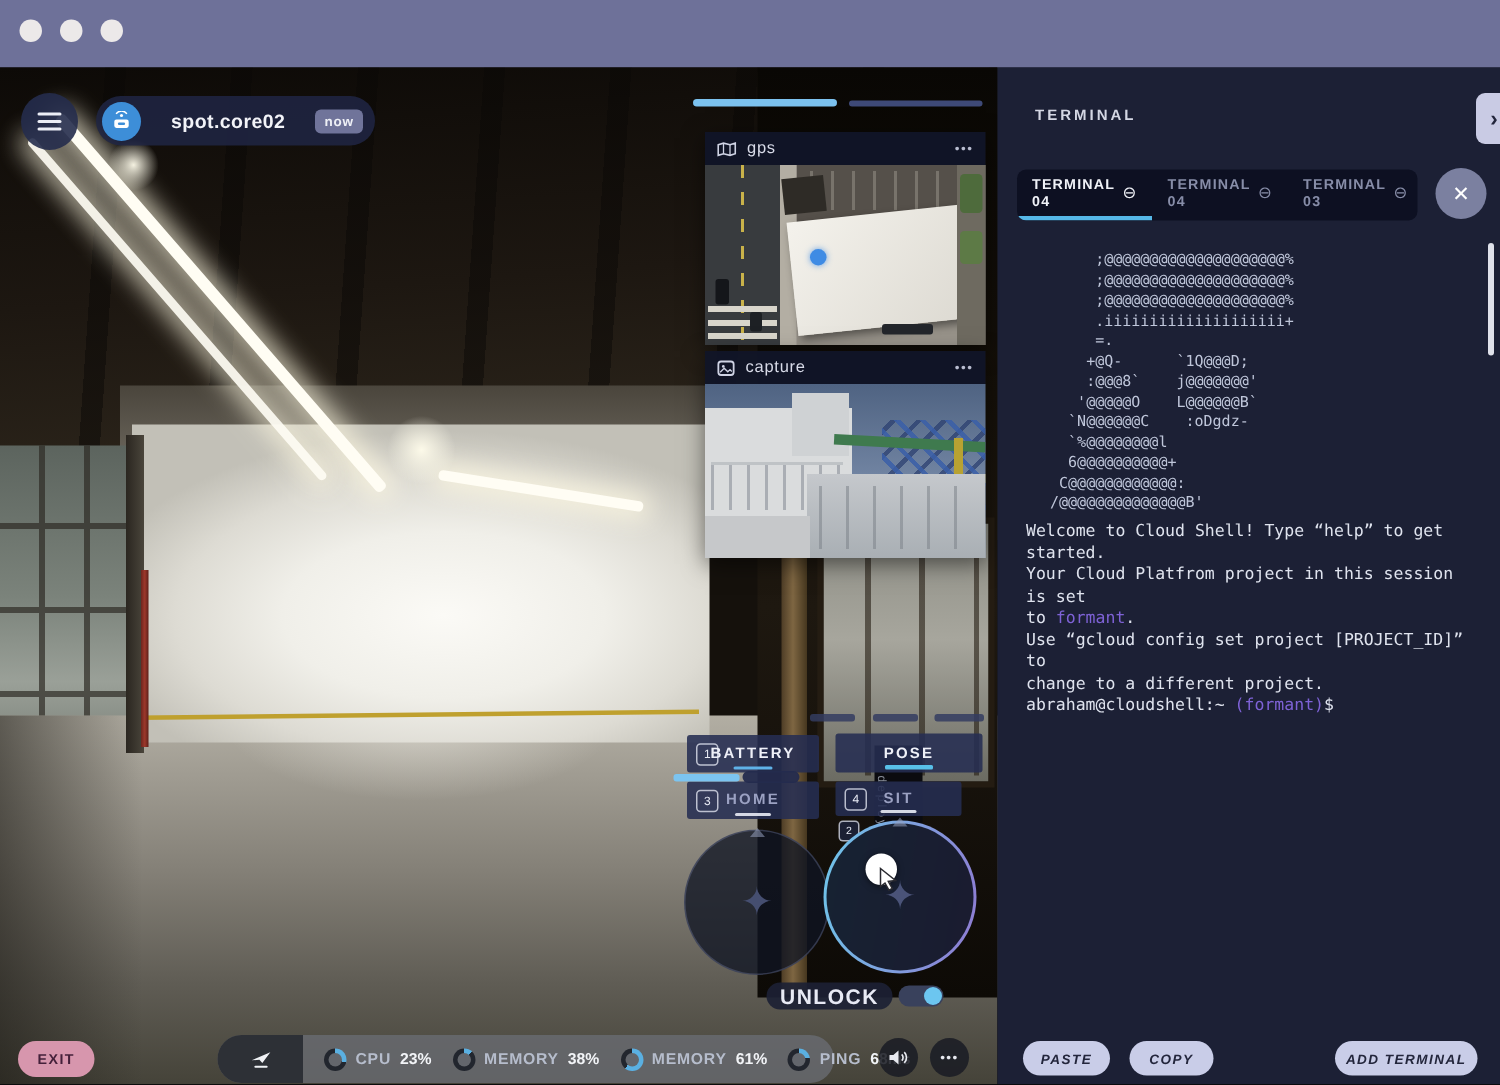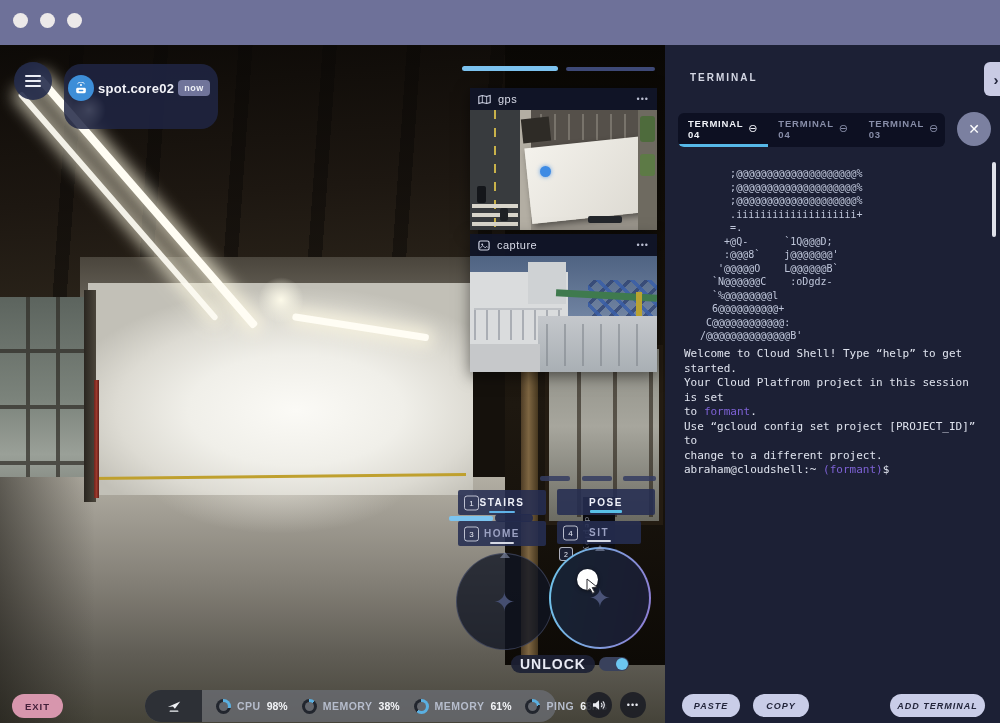--- a/index.html
+++ b/index.html
@@ -53,22 +53,22 @@
   .g2{left:72px;top:48px;width:34px;height:34px;}
   .deploybox{left:583px;top:452px;width:32px;height:108px;background:#0b0b0f;}
   .deploytext{left:592px;top:472px;color:#8a8f9a;font-size:8px;letter-spacing:2px;
     transform:rotate(90deg);transform-origin:left top;}
 
   
   .menu-btn{left:14px;top:62px;width:38px;height:38px;border-radius:50%;
     background:rgba(37,44,76,.9);display:flex;align-items:center;justify-content:center;cursor:pointer;}
   .burger{width:16px;}
   .burger span{display:block;height:2px;background:#eceef6;margin:3px 0;border-radius:1px;}
-  .device-pill{left:64px;top:64px;height:48px;border-radius:17px;background:rgba(32,38,68,.85);
-    display:flex;align-items:center;padding:0 8px 17px 4px;gap:4px;}
+  .device-pill{left:64px;top:64px;height:33px;border-radius:17px;background:rgba(32,38,68,.85);
+    display:flex;align-items:center;padding:0 8px 0 4px;gap:20px;}
   .robot-circle{width:26px;height:26px;border-radius:50%;background:#3d8ed8;
     display:flex;align-items:center;justify-content:center;}
   .device-name{color:#f2f3f8;font-size:13px;font-weight:bold;letter-spacing:.3px;}
   .now-badge{background:#70749a;color:#eef0f6;font-size:9px;font-weight:bold;
     border-radius:4px;padding:3px 6px;letter-spacing:.5px;}
   .topbar1{left:462px;top:66px;width:96px;height:5px;border-radius:3px;background:#7cc2ef;}
   .topbar2{left:566px;top:67px;width:89px;height:4px;border-radius:2px;background:#3e4977;}
 
   .panel{left:470px;width:187px;box-shadow:0 4px 14px rgba(0,0,0,.5);}
   .panel-gps{top:88px;}
@@ -322,21 +322,21 @@
       <div class="sc fgwall"></div>
     </div>
   </div>
 
   <div class="abs minibar mb1"></div>
   <div class="abs minibar mb2"></div>
   <div class="abs minibar mb3"></div>
 
   <div class="abs action-btn btn-stairs">
     <span class="keybadge">1</span>
-    <span class="action-label">STAIRS</span>
+    <span class="action-label">BATTERY</span>
     <span class="underline u-blue"></span>
   </div>
   <div class="abs action-btn btn-pose">
 
     <span class="action-label">POSE</span>
     <span class="underline u-cyan"></span>
   </div>
   <div class="abs action-btn btn-home dim">
     <span class="keybadge">3</span>
     <span class="action-label">HOME</span>
@@ -377,21 +377,21 @@
     <div class="statsbar-left">
       <svg width="18" height="16" viewBox="0 0 20 18">
         <path d="M3 10 L17 4 L11 12 L8.8 9.6 Z" fill="#f0f2f6"></path>
         <rect x="5" y="14" width="10" height="1.6" rx="0.8" fill="#f0f2f6"></rect>
       </svg>
     </div>
     <div class="stats-list">
         <div class="stat">
           <span class="gauge" style="--p: 29;"></span>
           <span class="stat-label">CPU</span>
-          <span class="stat-value">98%</span>
+          <span class="stat-value">23%</span>
         </div>
         <div class="stat">
           <span class="gauge" style="--p: 12;"></span>
           <span class="stat-label">MEMORY</span>
           <span class="stat-value">38%</span>
         </div>
         <div class="stat">
           <span class="gauge" style="--p: 61;"></span>
           <span class="stat-label">MEMORY</span>
           <span class="stat-value">61%</span>

